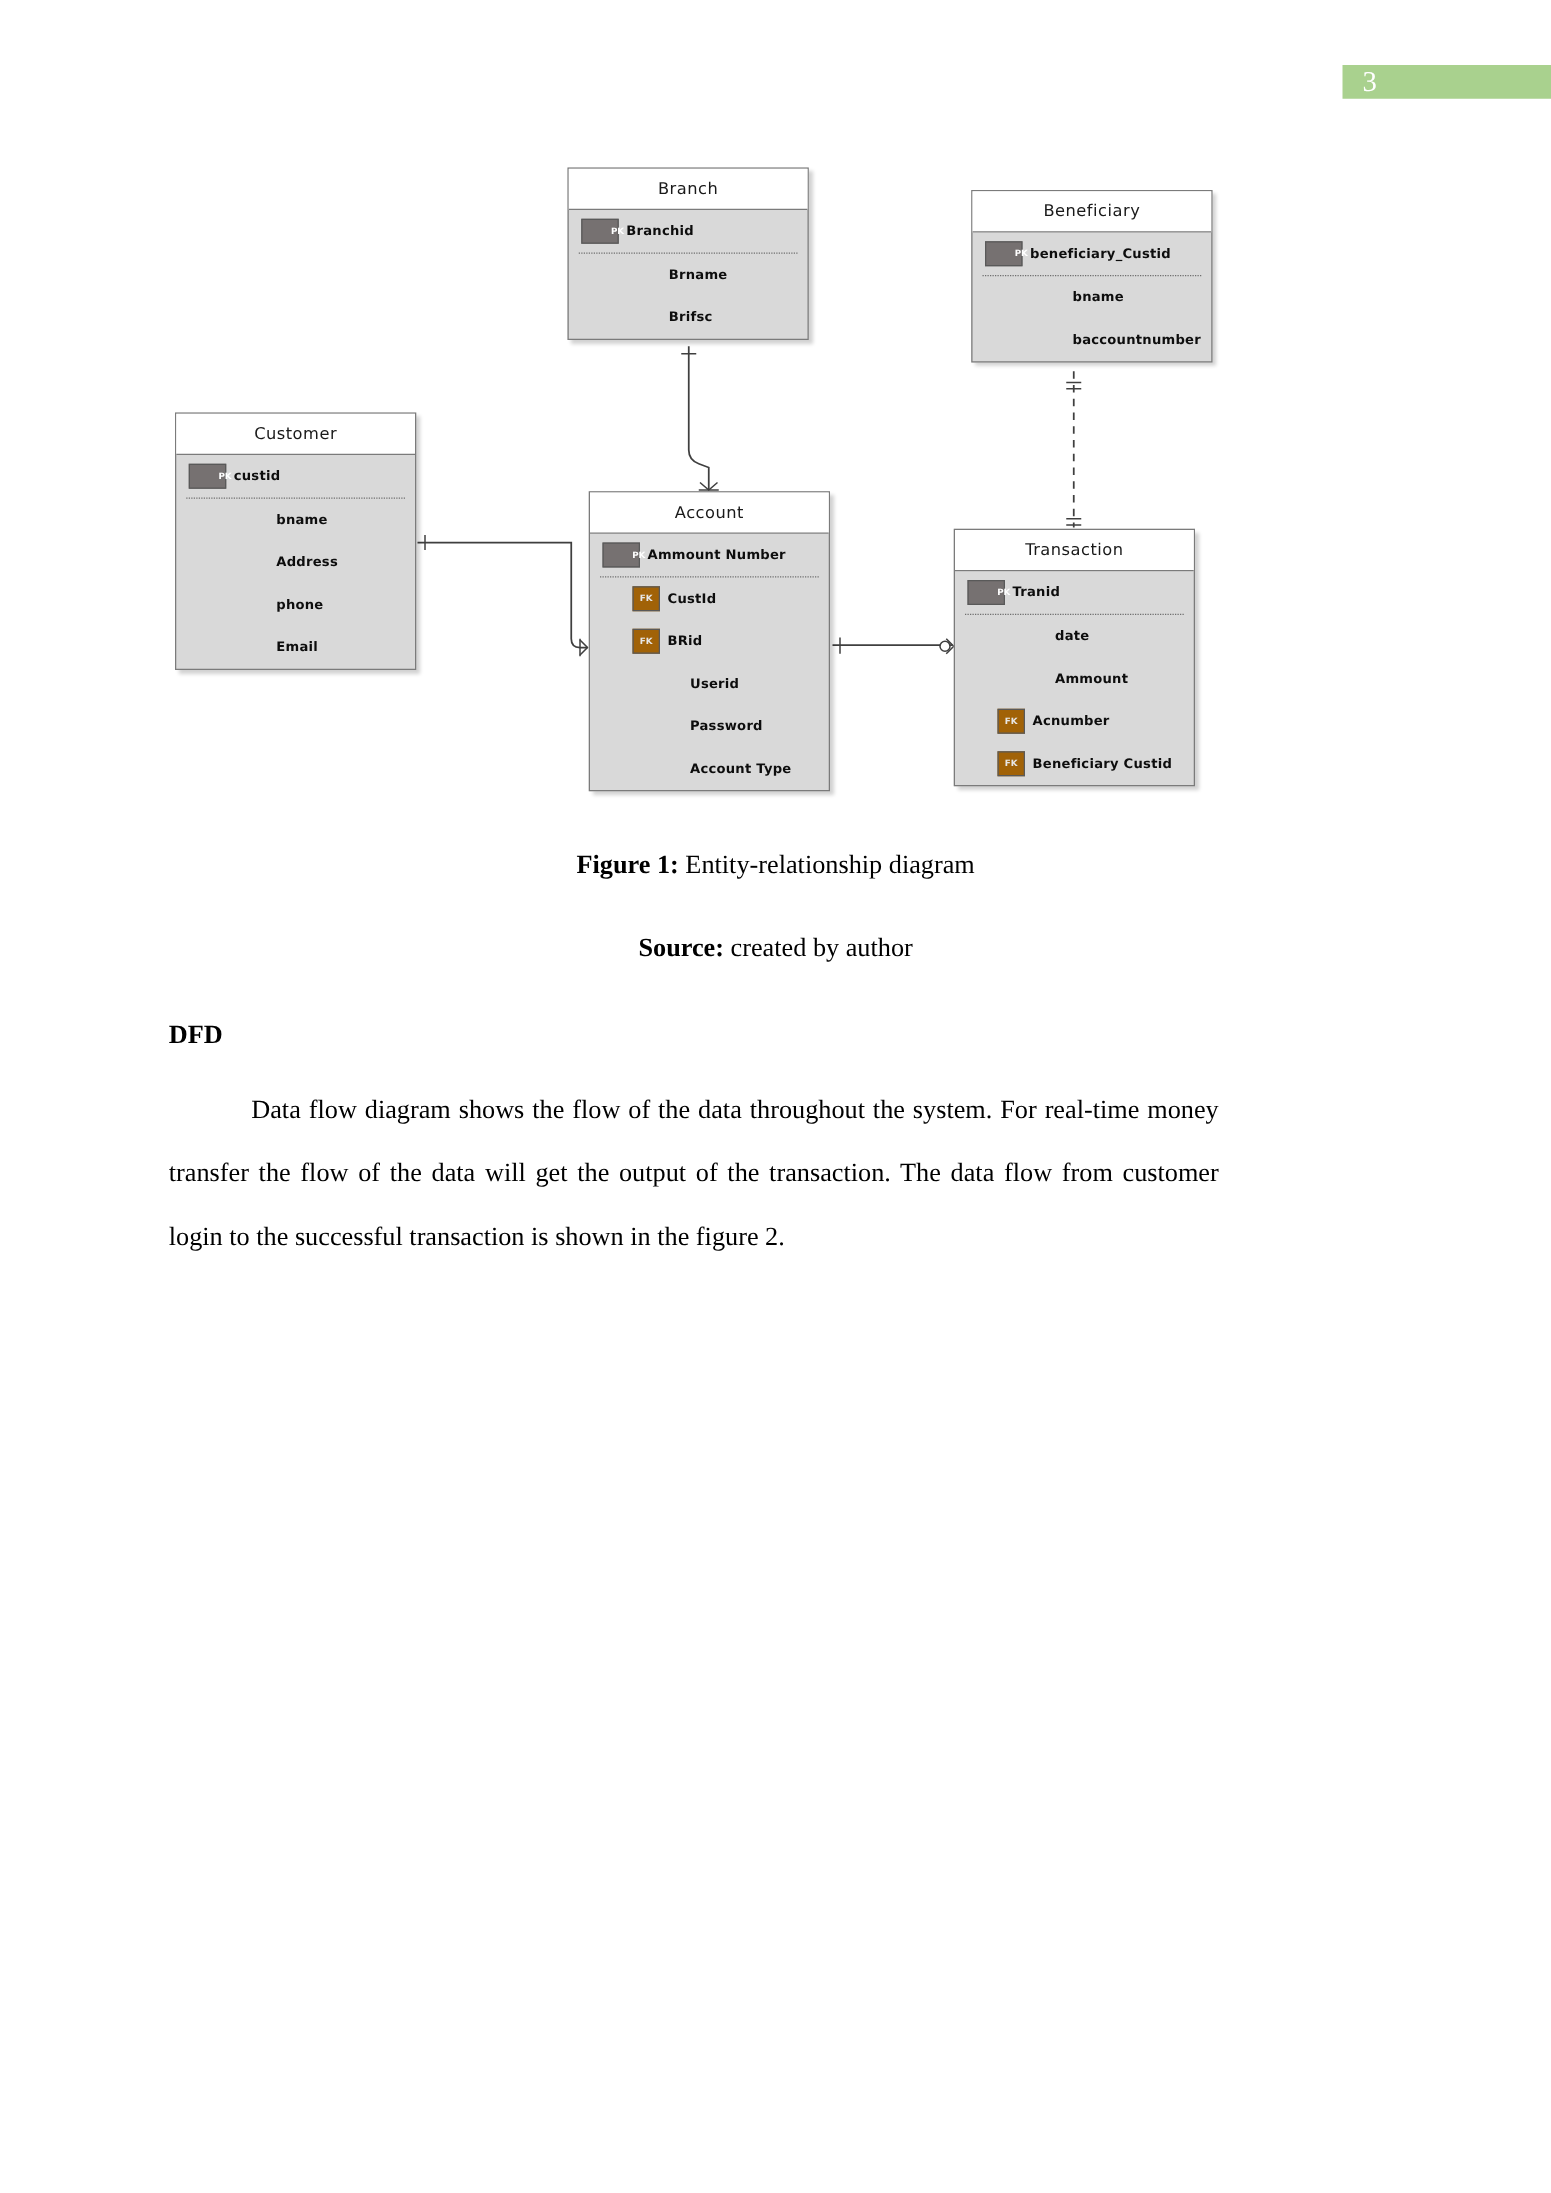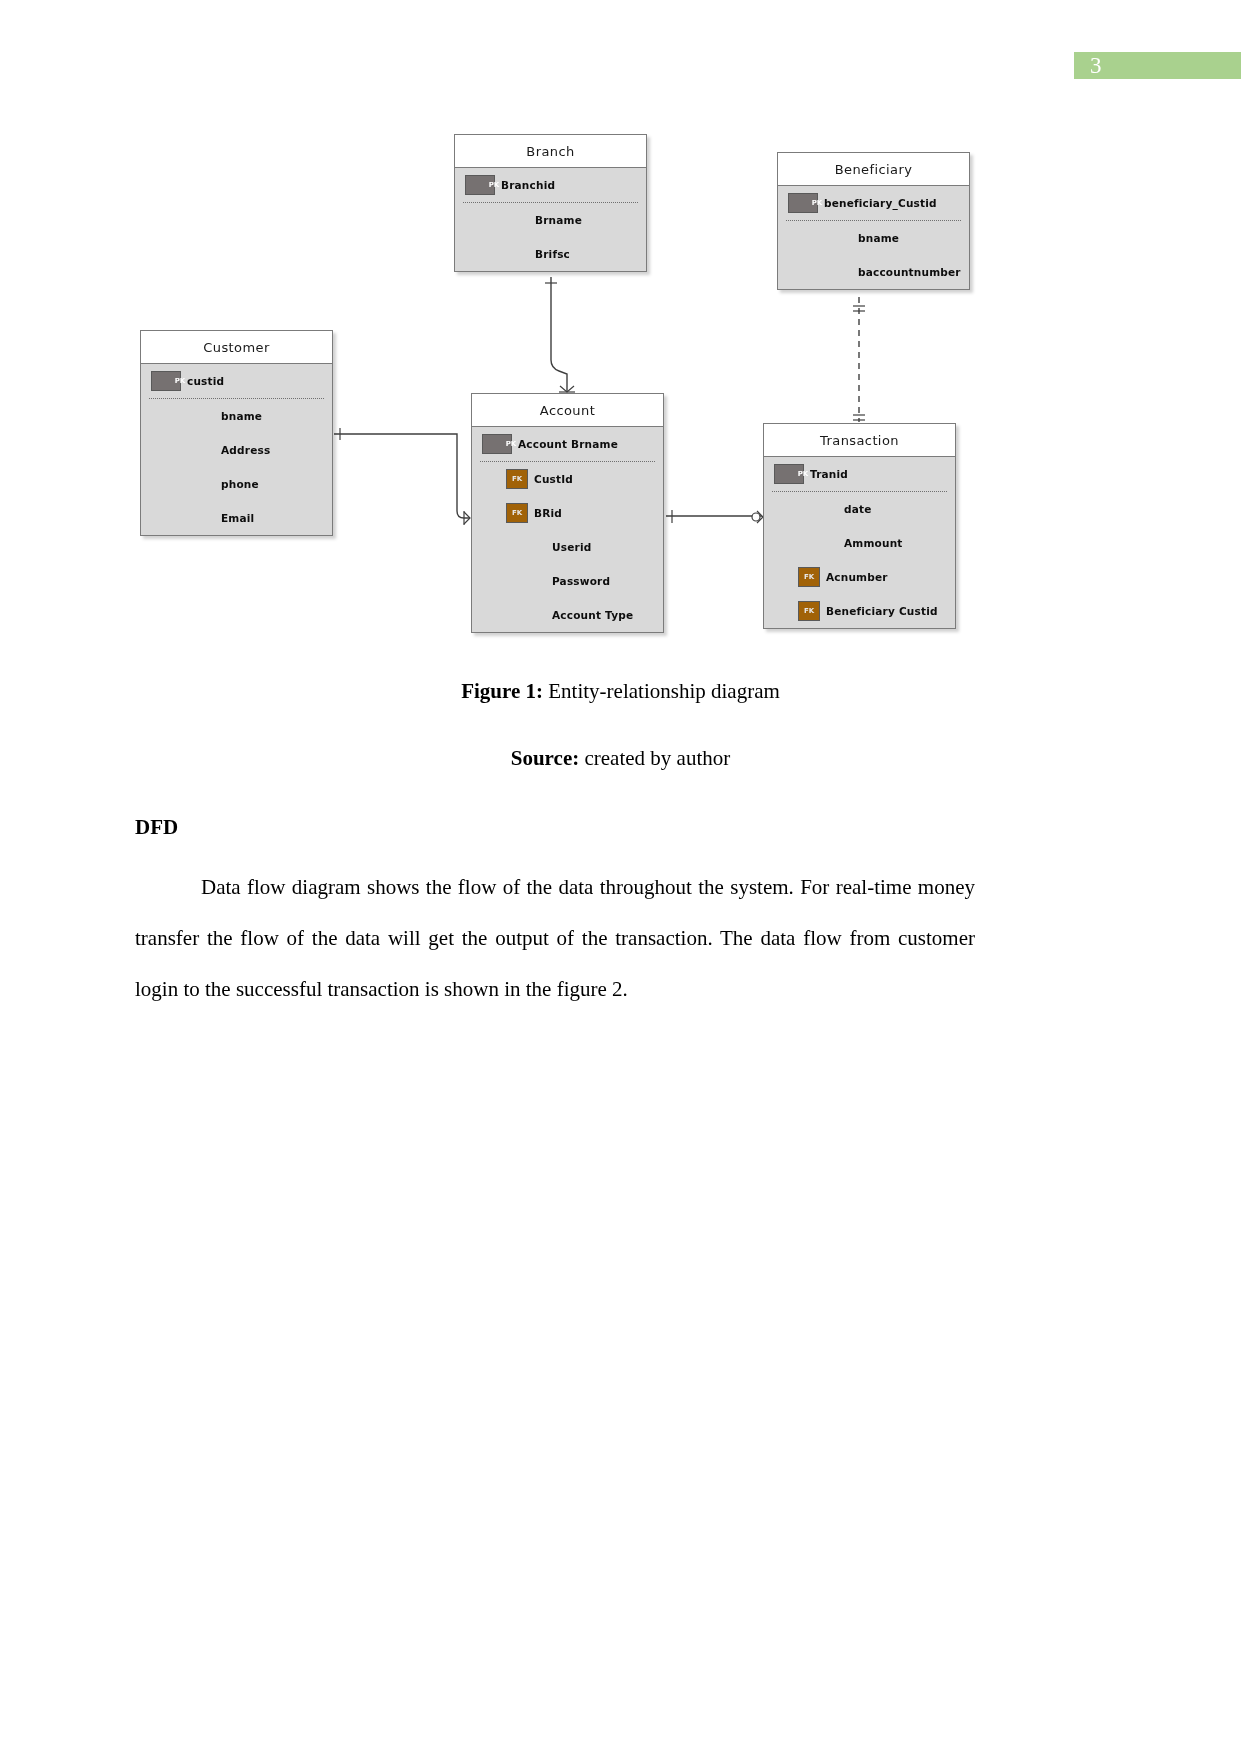--- a/index.html
+++ b/index.html
@@ -254,21 +254,21 @@
       <span class="attr-name">Email</span>
     </div>
   </div>
 </div>
 
 <div class="entity" id="ent-account" style="left:471px; top:393px; width:193px;">
   <div class="ent-header">Account</div>
   <div class="ent-body">
     <div class="attr">
       <span class="badge pk">PK</span>
-      <span class="attr-name">Account Brname</span>
+      <span class="attr-name">Ammount Number</span>
     </div>
     <div class="divider"></div>
     <div class="attr indent">
       <span class="badge fk">FK</span>
       <span class="attr-name">CustId</span>
     </div>
     <div class="attr indent">
       <span class="badge fk">FK</span>
       <span class="attr-name">BRid</span>
     </div>

